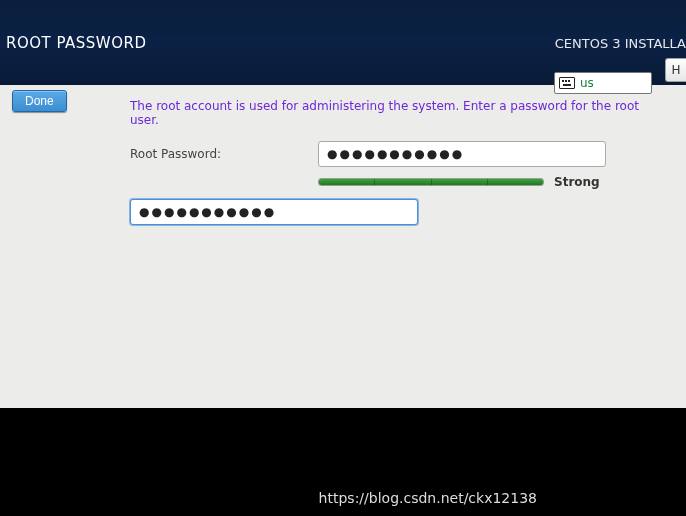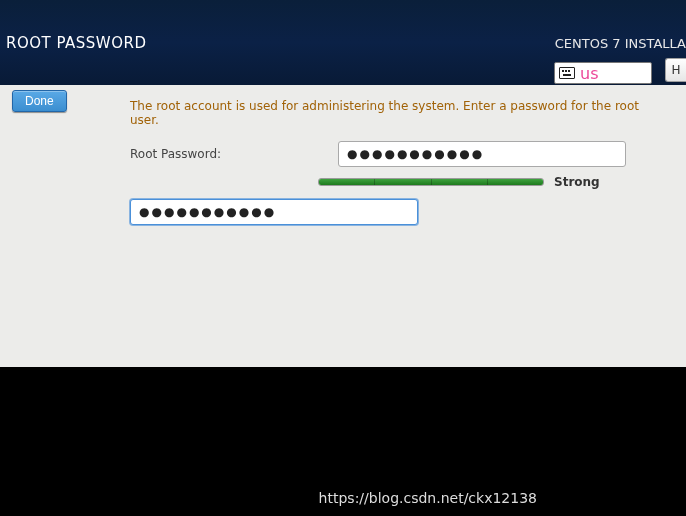--- a/index.html
+++ b/index.html
@@ -6,21 +6,21 @@
     margin: 0;
     padding: 0;
     width: 686px;
     height: 516px;
     font-family: "DejaVu Sans", "Cantarell", sans-serif;
     background: #000;
     overflow: hidden;
   }
   .screen {
     width: 686px;
-    height: 367px;
+    height: 408px;
     background: #ececea;
     position: relative;
   }
   .topbar {
     height: 85px;
     background: #0a1f3e;
     background: linear-gradient(180deg, #0a1f3a 0%, #0b2146 50%, #081a36 100%);
     position: relative;
     color: #fff;
   }
@@ -50,31 +50,31 @@
     color: #fff;
     font-size: 12px;
     padding: 3px 12px;
     box-shadow: inset 0 1px 0 rgba(255,255,255,0.3), 0 1px 1px rgba(0,0,0,0.4);
     cursor: pointer;
     margin-top: 32px;
   }
   .lang-box {
     position: absolute;
     right: 34px;
-    top: 62px;
+    top: 72px;
     width: 88px;
     height: 20px;
     background: #fff;
     border: 1px solid #777;
     border-radius: 2px;
     display: flex;
     align-items: center;
     padding: 0 4px;
-    color: #ec4899;
-    font-size: 16px;
+    color: #15803d;
+    font-size: 12px;
   }
   .kb-icon {
     width: 14px;
     height: 10px;
     border: 1px solid #222;
     border-radius: 1px;
     display: inline-block;
     margin-right: 5px;
     position: relative;
     background:
@@ -99,28 +99,27 @@
     align-items: center;
     justify-content: center;
     cursor: pointer;
   }
   .content {
     padding: 14px 24px 0 130px;
     color: #3a3a3a;
     font-size: 12px;
   }
   .instr {
-    color: #a16207;
+    color: #6d28d9;
     margin-bottom: 14px;
   }
   .row {
     display: flex;
     align-items: center;
     margin-bottom: 8px;
-    gap: 20px;
   }
   .label {
     width: 188px;
     color: #444;
   }
   .pw-input {
     width: 270px;
     height: 24px;
     border: 1px solid #a9a9a9;
     border-radius: 3px;
@@ -183,21 +182,21 @@
     padding-right: 14px;
     box-sizing: border-box;
   }
 </style>
 </head>
 <body>
 
 <div class="screen">
   <div class="topbar">
     <div class="title">ROOT PASSWORD</div>
-    <div class="subtitle">CENTOS 7 INSTALLA</div>
+    <div class="subtitle">CENTOS 3 INSTALLA</div>
     <button class="done-btn">Done</button>
     <div class="lang-box">
       <span class="kb-icon"></span>
       <span>us</span>
     </div>
     <div class="help-btn">H</div>
   </div>
 
   <div class="content">
     <div class="instr">The root account is used for administering the system.   Enter a password for the root user.</div>

